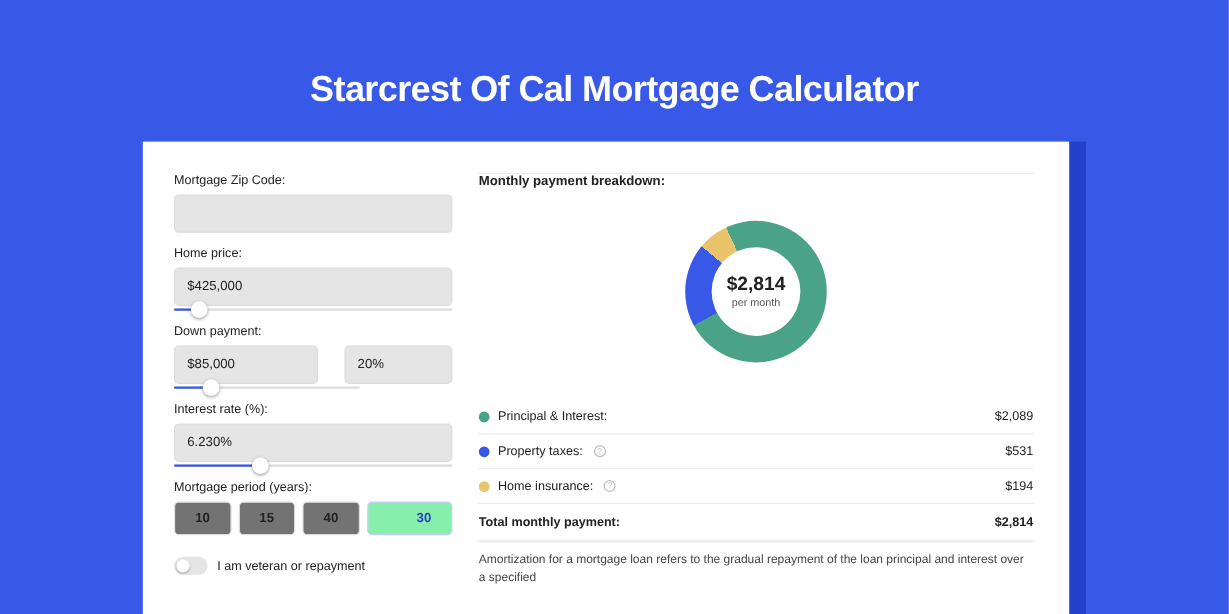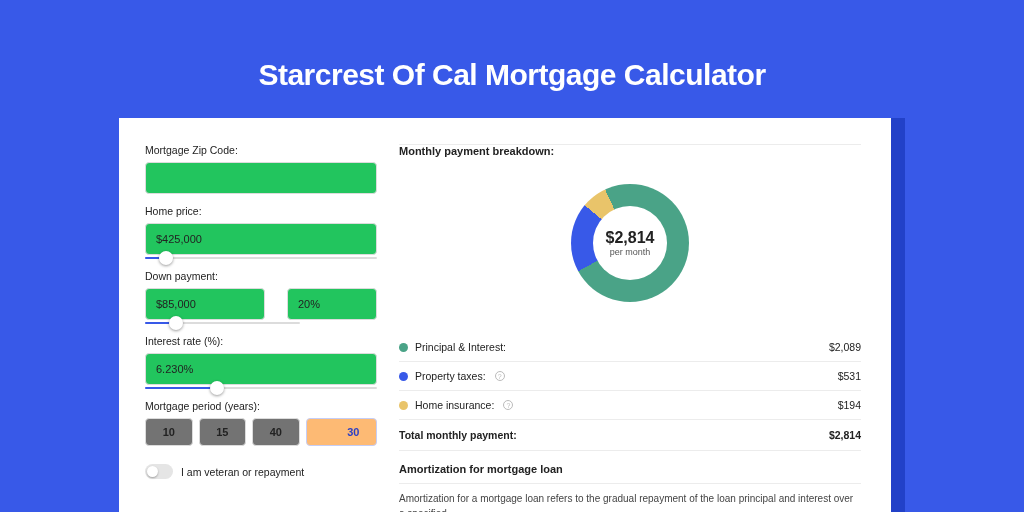--- a/index.html
+++ b/index.html
@@ -50,21 +50,21 @@
     padding: 26px 30px 0 0;
     font-size: 10.5px;
     color: #222;
   }
   .field-group { margin-bottom: 11px; }
   .lbl { font-size: 10.5px; margin-bottom: 6px; color: #222; }
   .input {
     width: 100%;
     border: 1px solid #dcdcdc;
     border-radius: 4px;
-    background: #22c55e;
+    background: #e5e5e5;
     height: 32px;
     padding: 0 10px;
     font-size: 11px;
     color: #222;
   }
   .slider-track {
     position: relative;
     height: 2px;
     background: #dcdcdc;
     margin-top: 2px;
@@ -96,21 +96,21 @@
     background: #737373;
     font-size: 11px;
     font-weight: 600;
     height: 28px;
     display: flex;
     align-items: center;
     justify-content: center;
     cursor: pointer;
   }
   .period-btn.active {
-    background: #fdba74;
+    background: #86efac;
     border-color: #c5cdf6;
     color: #2b3fc5;
     padding-left: 24px;
   }
   .toggle-row { display: flex; align-items: center; gap: 8px; margin-top: 18px; }
   .toggle {
     width: 28px; height: 15px;
     border-radius: 20px;
     background: #e5e5e5;
     position: relative;
@@ -283,21 +283,20 @@
             </div>
           </div>
 
         <div class="divider"></div>
         <div class="line-item total-row">
           <span>Total monthly payment:</span>
           <span>$2,814</span>
         </div>
         <div class="divider"></div>
 
-        <div class="amort-head">Amortization for mortgage loan</div>
         <div class="divider"></div>
         <div style="height:8px"></div>
         <div class="amort-body">Amortization for a mortgage loan refers to the gradual repayment of the loan principal and interest over a specified</div>
       </div>
 
     </div>
   </div>
 </div>
 
 </body></html>

